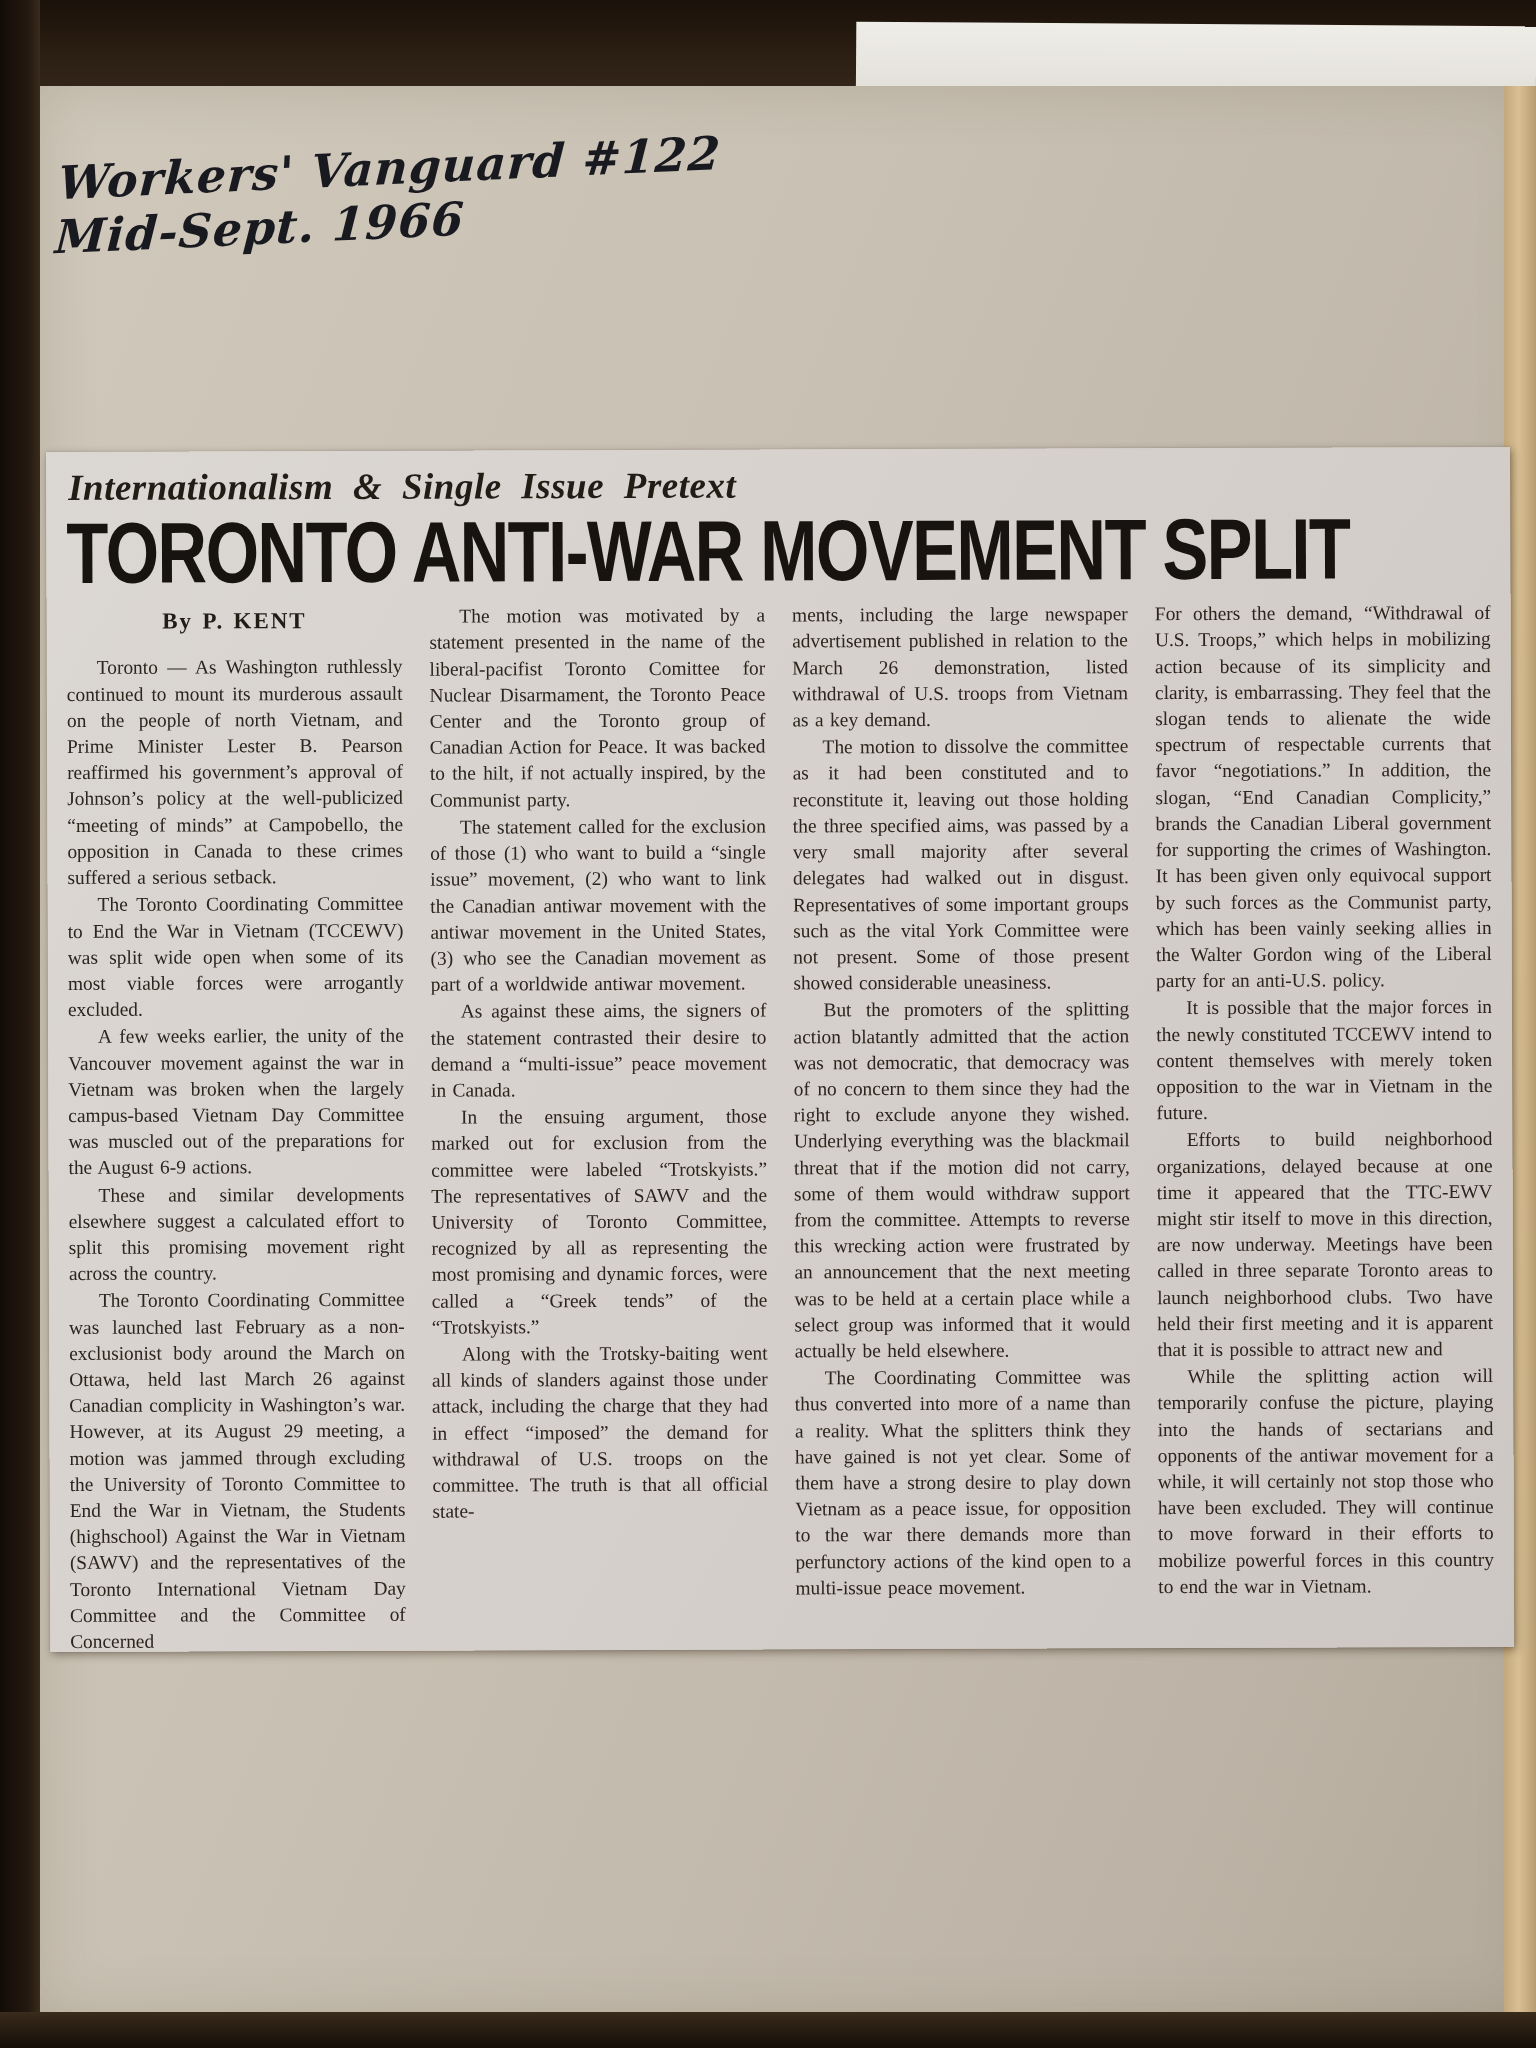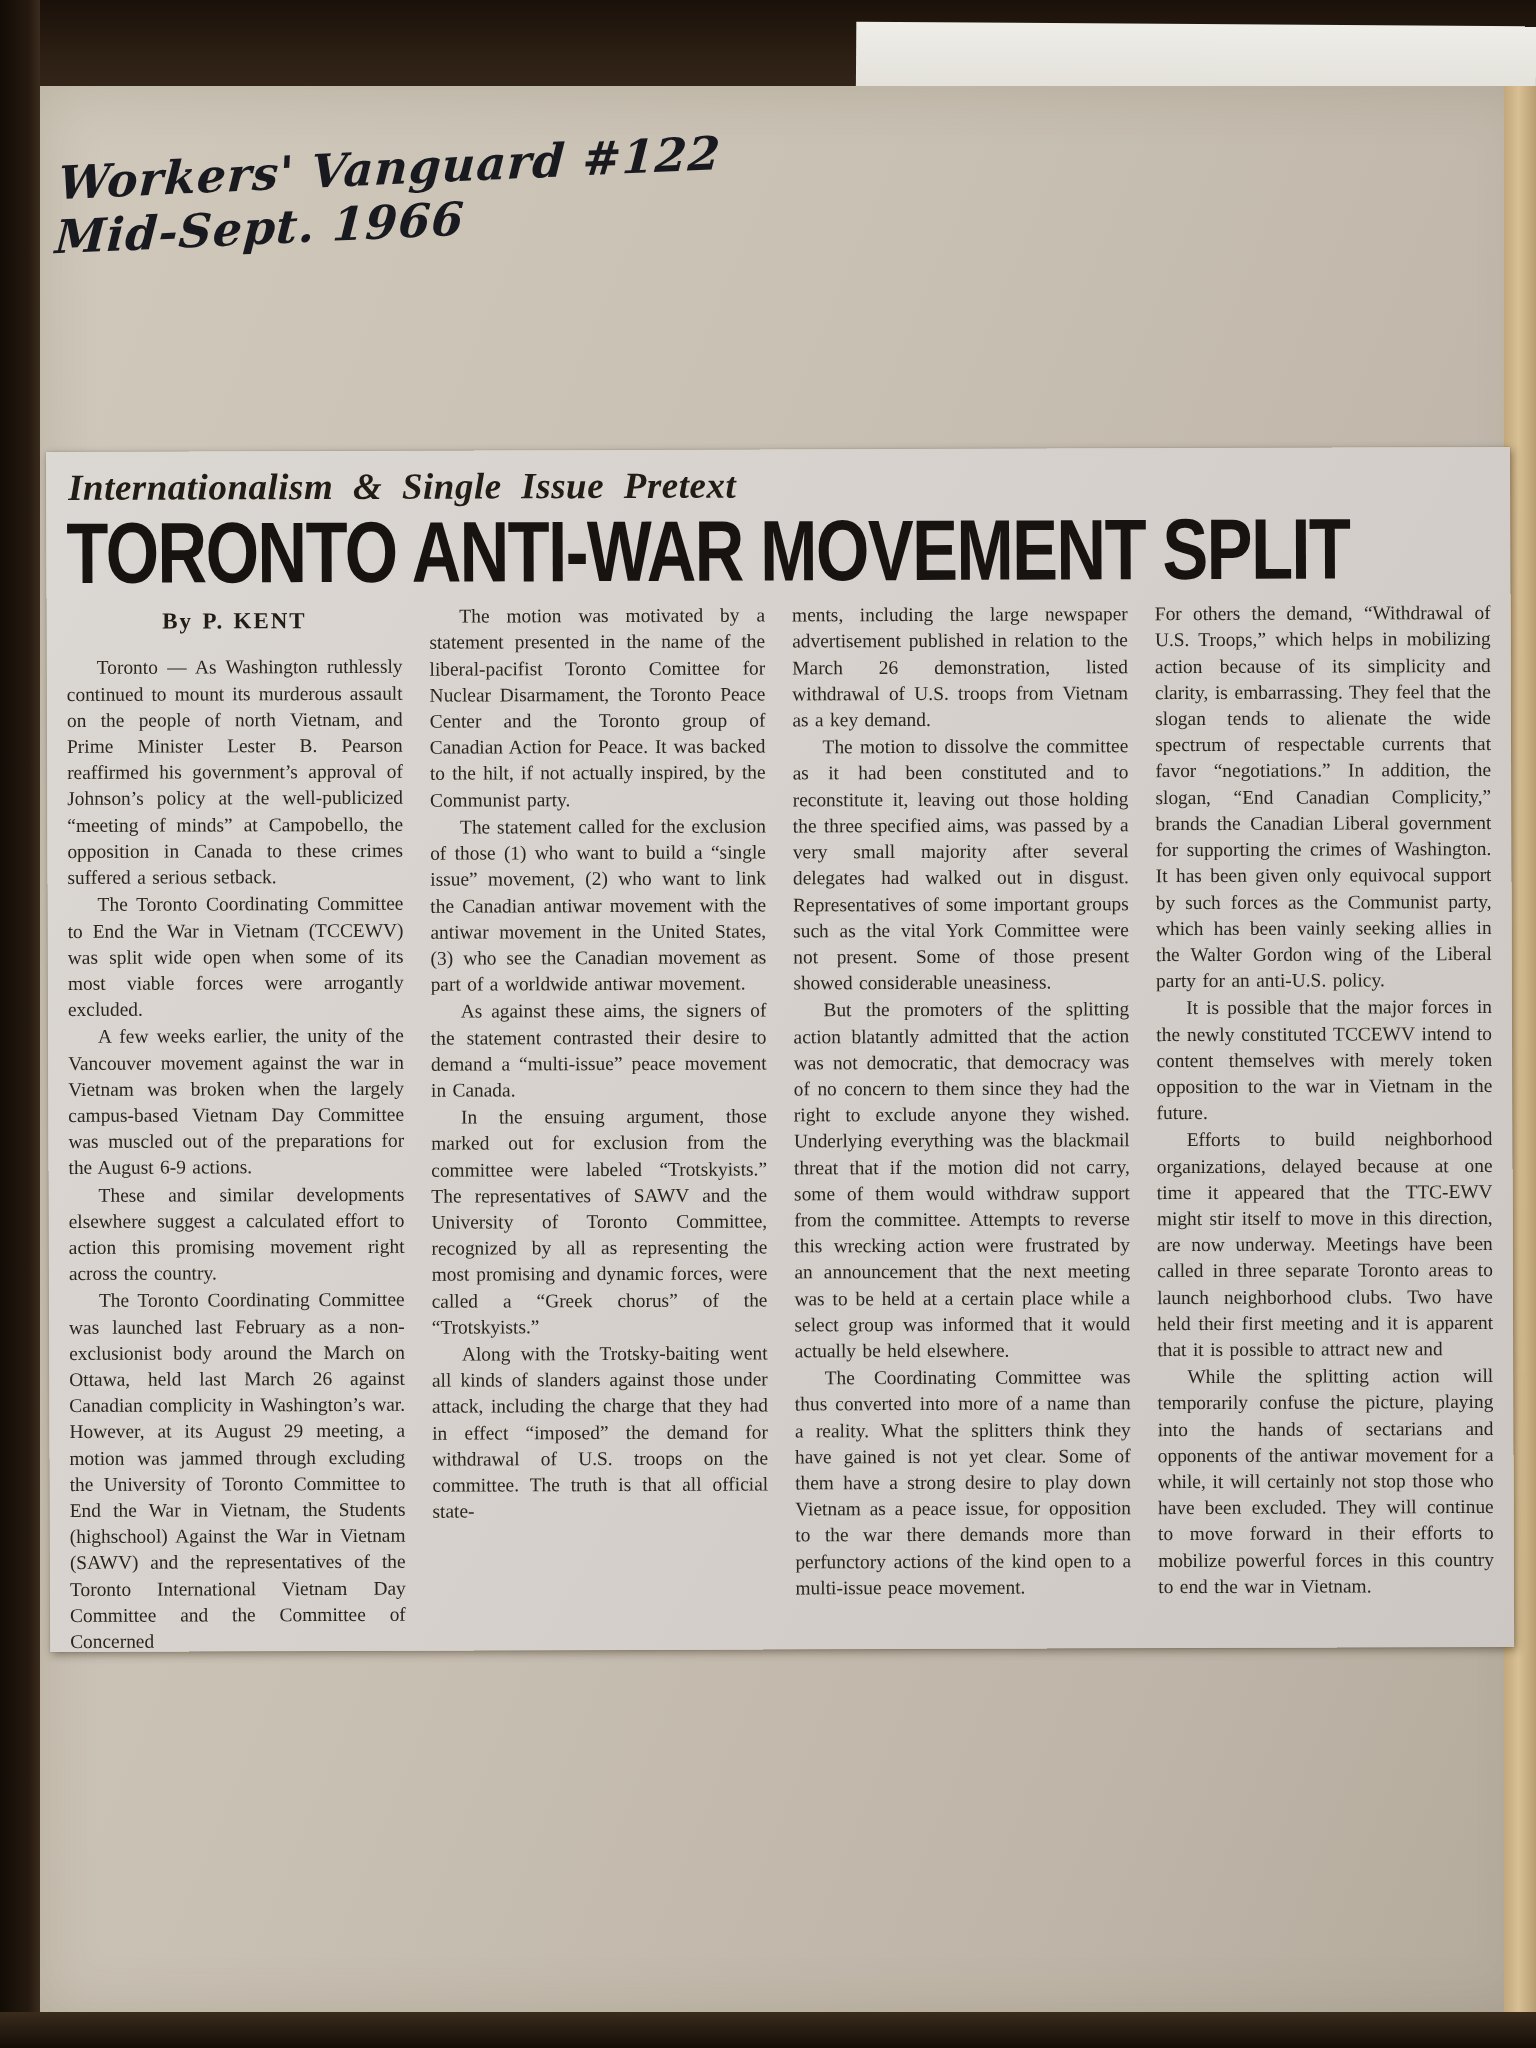--- a/index.html
+++ b/index.html
@@ -68,28 +68,28 @@
 <div class="clipping">
   <div class="clip-inner">
     <div class="kicker">Internationalism &amp; Single Issue Pretext</div>
     <h1 class="headline"><span>TORONTO ANTI-WAR MOVEMENT SPLIT</span></h1>
     <div class="cols">
         <div class="col">
           <div class="byline">By P. KENT</div>
           <p class="ind">Toronto — As Washington ruthlessly continued to mount its murderous assault on the people of north Vietnam, and Prime Minister Lester B. Pearson reaffirmed his government’s approval of Johnson’s policy at the well-publicized “meeting of minds” at Campobello, the opposition in Canada to these crimes suffered a serious setback.</p>
           <p class="ind">The Toronto Coordinating Committee to End the War in Vietnam (TCCEWV) was split wide open when some of its most viable forces were arrogantly excluded.</p>
           <p class="ind">A few weeks earlier, the unity of the Vancouver movement against the war in Vietnam was broken when the largely campus-based Vietnam Day Committee was muscled out of the preparations for the August 6-9 actions.</p>
-          <p class="ind">These and similar developments elsewhere suggest a calculated effort to action this promising movement right across the country.</p>
+          <p class="ind">These and similar developments elsewhere suggest a calculated effort to split this promising movement right across the country.</p>
           <p class="ind">The Toronto Coordinating Committee was launched last February as a non-exclusionist body around the March on Ottawa, held last March 26 against Canadian complicity in Washington’s war. However, at its August 29 meeting, a motion was jammed through excluding the University of Toronto Committee to End the War in Vietnam, the Students (highschool) Against the War in Vietnam (SAWV) and the representatives of the Toronto International Vietnam Day Committee and the Committee of Concerned</p>
         </div>
         <div class="col">
           <p class="ind">The motion was motivated by a statement presented in the name of the liberal-pacifist Toronto Comittee for Nuclear Disarmament, the Toronto Peace Center and the Toronto group of Canadian Action for Peace. It was backed to the hilt, if not actually inspired, by the Communist party.</p>
           <p class="ind">The statement called for the exclusion of those (1) who want to build a “single issue” movement, (2) who want to link the Canadian antiwar movement with the antiwar movement in the United States, (3) who see the Canadian movement as part of a worldwide antiwar movement.</p>
           <p class="ind">As against these aims, the signers of the statement contrasted their desire to demand a “multi-issue” peace movement in Canada.</p>
-          <p class="ind">In the ensuing argument, those marked out for exclusion from the committee were labeled “Trotskyists.” The representatives of SAWV and the University of Toronto Committee, recognized by all as representing the most promising and dynamic forces, were called a “Greek chorus” of the “Trotskyists.”</p>
+          <p class="ind">In the ensuing argument, those marked out for exclusion from the committee were labeled “Trotskyists.” The representatives of SAWV and the University of Toronto Committee, recognized by all as representing the most promising and dynamic forces, were called a “Greek tends” of the “Trotskyists.”</p>
           <p class="ind">Along with the Trotsky-baiting went all kinds of slanders against those under attack, including the charge that they had in effect “imposed” the demand for withdrawal of U.S. troops on the committee. The truth is that all official state-</p>
         </div>
         <div class="col">
           <p class="cont">ments, including the large newspaper advertisement published in relation to the March 26 demonstration, listed withdrawal of U.S. troops from Vietnam as a key demand.</p>
           <p class="ind">The motion to dissolve the committee as it had been constituted and to reconstitute it, leaving out those holding the three specified aims, was passed by a very small majority after several delegates had walked out in disgust. Representatives of some important groups such as the vital York Committee were not present. Some of those present showed considerable uneasiness.</p>
           <p class="ind">But the promoters of the splitting action blatantly admitted that the action was not democratic, that democracy was of no concern to them since they had the right to exclude anyone they wished. Underlying everything was the blackmail threat that if the motion did not carry, some of them would withdraw support from the committee. Attempts to reverse this wrecking action were frustrated by an announcement that the next meeting was to be held at a certain place while a select group was informed that it would actually be held elsewhere.</p>
           <p class="ind">The Coordinating Committee was thus converted into more of a name than a reality. What the splitters think they have gained is not yet clear. Some of them have a strong desire to play down Vietnam as a peace issue, for opposition to the war there demands more than perfunctory actions of the kind open to a multi-issue peace movement.</p>
         </div>
         <div class="col">
           <p class="cont">For others the demand, “Withdrawal of U.S. Troops,” which helps in mobilizing action because of its simplicity and clarity, is embarrassing. They feel that the slogan tends to alienate the wide spectrum of respectable currents that favor “negotiations.” In addition, the slogan, “End Canadian Complicity,” brands the Canadian Liberal government for supporting the crimes of Washington. It has been given only equivocal support by such forces as the Communist party, which has been vainly seeking allies in the Walter Gordon wing of the Liberal party for an anti-U.S. policy.</p>

